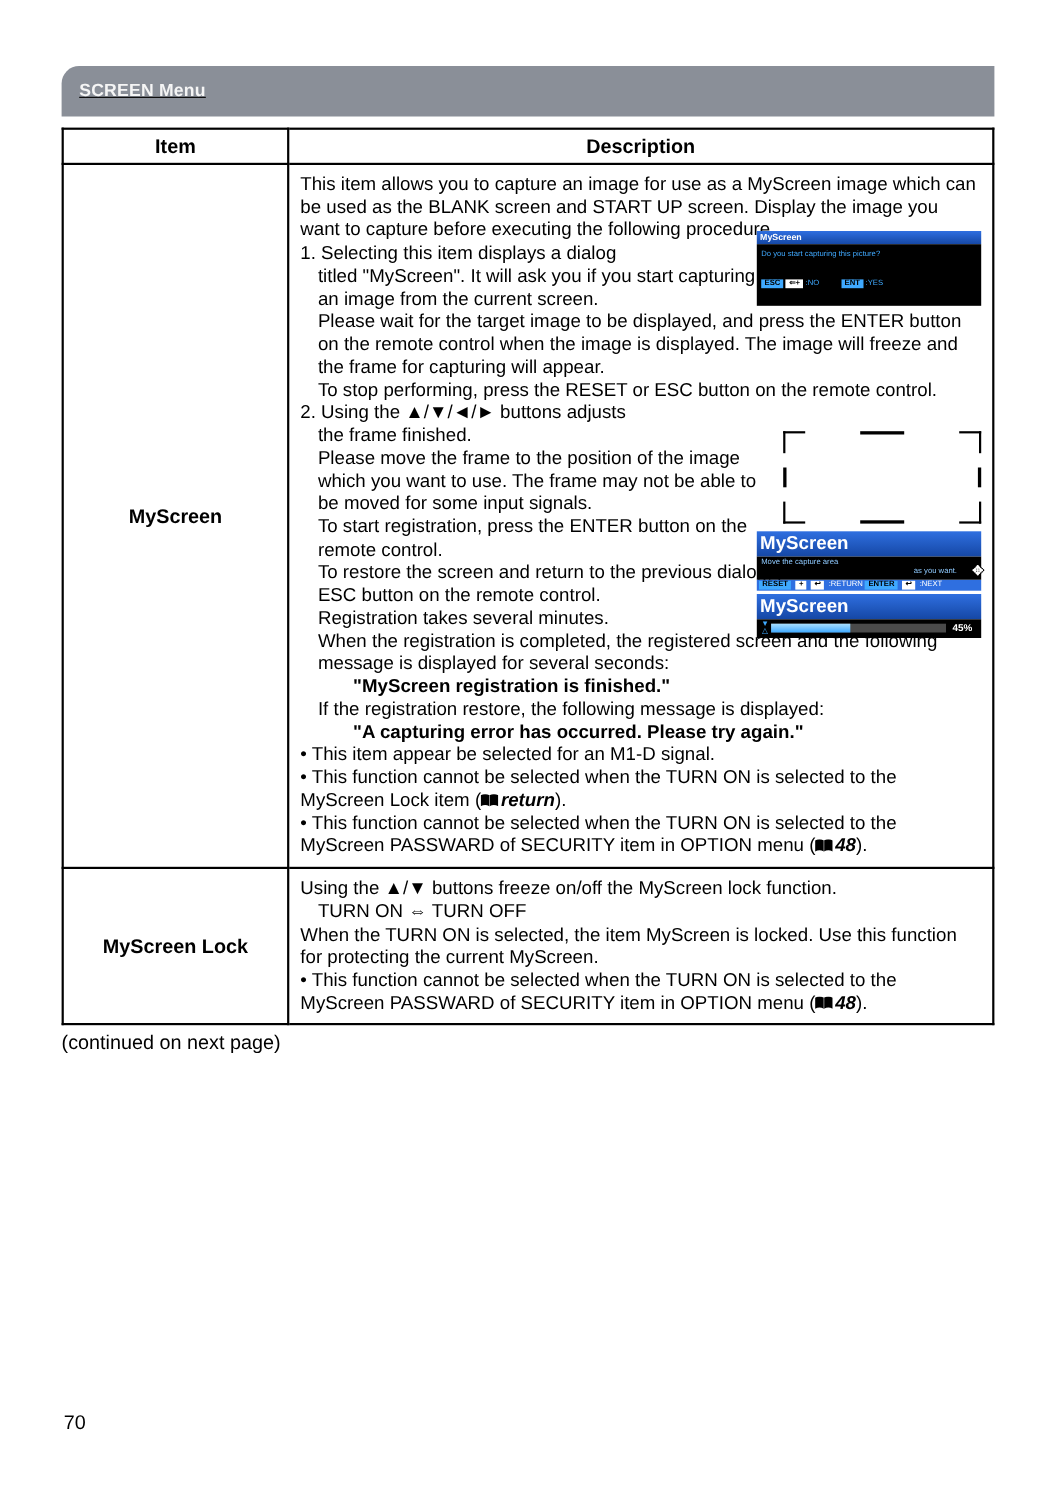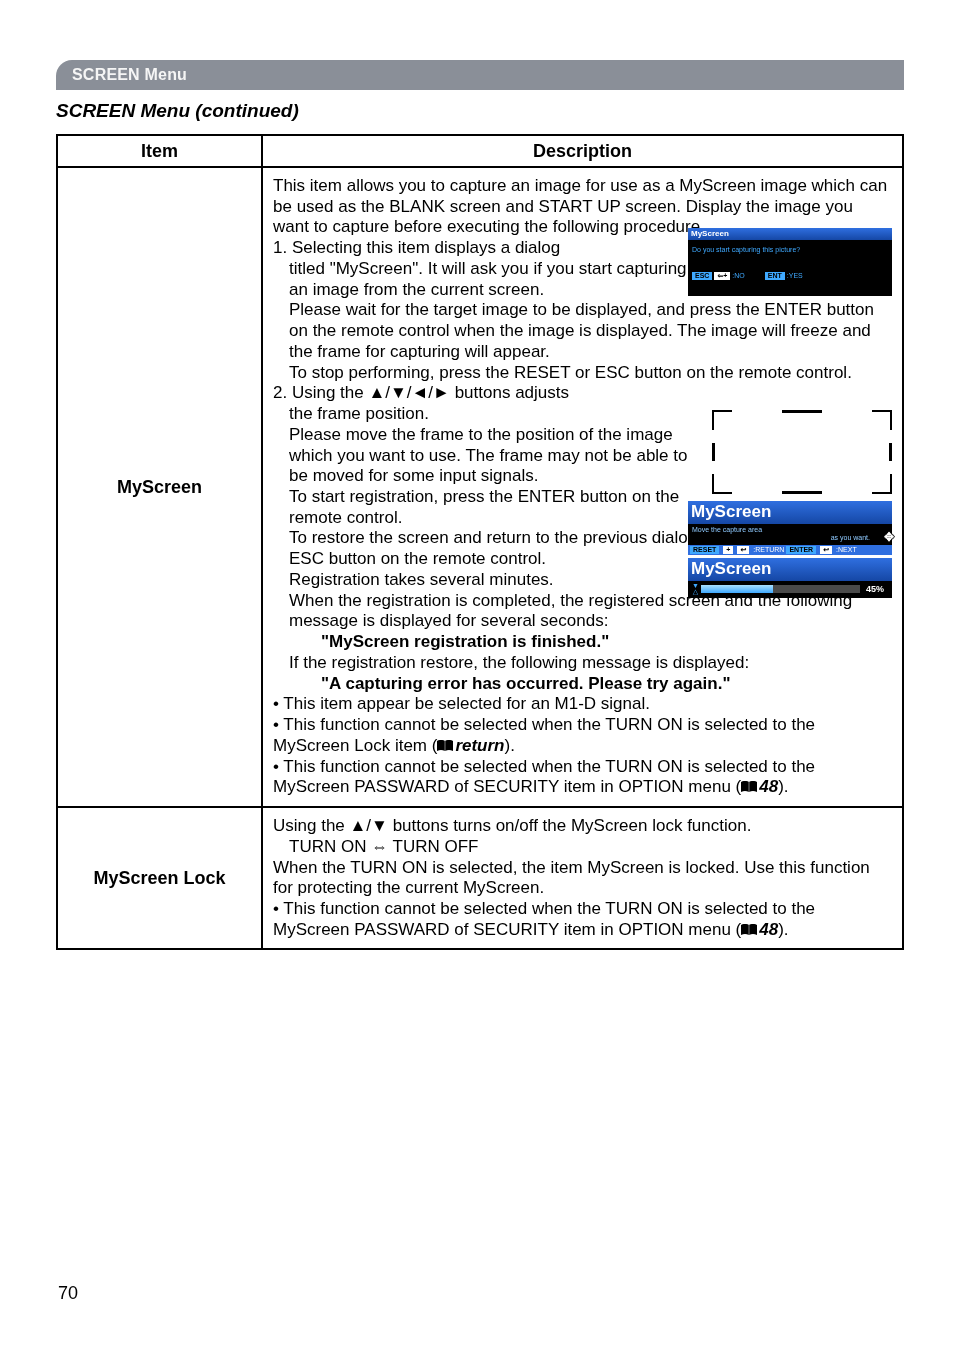--- a/index.html
+++ b/index.html
@@ -13,26 +13,27 @@
     box-sizing: border-box;
   }
   .page {
     padding: 60px 50px 0 56px;
     box-sizing: border-box;
     position: relative;
     height: 100%;
   }
   .menu-header {
     background: #8a8f98;
-    height: 30px;
+    height: 46px;
     display: flex;
     align-items: center;
     border-radius: 16px 0 0 0;
     padding-left: 16px;
     margin-bottom: 10px;
+    text-decoration: underline;
   }
   .menu-header span {
     color: #f5f5f5;
     font-size: 16px;
     font-weight: bold;
     letter-spacing: 0.2px;
   }
   .section-title {
     font-size: 19px;
     font-weight: bold;
@@ -204,21 +205,20 @@
   .chips-inline { display:flex; align-items:center; gap: 20px; }
 </style>
 </head>
 <body>
 
 <div class="page">
   <div class="menu-header">
     <span>SCREEN Menu</span>
   </div>
 
-  <div class="section-title">SCREEN Menu (continued)</div>
 
   <table class="main">
     <colgroup>
         <col class="c1">
         <col>
       </colgroup>
     <tbody>
         <tr>
       <th>Item</th>
       <th>Description</th>
@@ -297,21 +297,21 @@
           <span>titled "MyScreen". It will ask you if you start capturing an image from the current screen.</span>
         </span>
         <span class="indent">
           <span>Please wait for the target image to be displayed, and press the ENTER button on the remote control when the image is displayed. The image will freeze and the frame for capturing will appear.</span>
         </span>
         <span class="indent">
           <span>To stop performing, press the RESET or ESC button on the remote control.</span>
         </span>
         <span>2. Using the ▲/▼/◄/► buttons adjusts</span><br>
         <span class="indent" style="max-width: 420px;">
-          <span>the frame position.</span><br>
+          <span>the frame finished.</span><br>
           <span>Please move the frame to the position of the image which you want to use. The frame may not be able to be moved for some input signals.</span><br>
           <span>To start registration, press the ENTER button on the remote control.</span>
         </span>
         <span class="indent">
           <span>To restore the screen and return to the previous dialog, press the RESET or ESC button on the remote control.</span>
         </span>
         <span class="indent">
           <span>Registration takes several minutes.</span>
         </span>
         <span class="indent">
@@ -334,27 +334,28 @@
         <span>• This function cannot be selected when the TURN ON is selected to the MyScreen PASSWARD of SECURITY item in OPTION menu (</span><span class="book-icon"><svg viewBox="0 0 16 12">
                 <path d="M0 1 C3 -0.5 5 -0.5 8 1 C11 -0.5 13 -0.5 16 1 L16 11 C13 9.5 11 9.5 8 11 C5 9.5 3 9.5 0 11 Z" fill="#000"></path>
                 <path d="M8 1 L8 11" stroke="#fff" stroke-width="0.5"></path>
               </svg></span><span class="italic-strong">48</span><span>).</span>
       </td>
     </tr>
 
     <tr>
       <td class="itemcell">MyScreen Lock</td>
       <td class="desccell">
-        <span>Using the ▲/▼ buttons turns on/off the MyScreen lock function.</span><br>
+        <span>Using the ▲/▼ buttons freeze on/off the MyScreen lock function.</span><br>
         <span class="indent"><span>TURN ON ⇔ TURN OFF</span></span>
         <span>When the TURN ON is selected, the item MyScreen is locked. Use this function for protecting the current MyScreen.</span><br>
         <span>• This function cannot be selected when the TURN ON is selected to the MyScreen PASSWARD of SECURITY item in OPTION menu (</span><span class="book-icon"><svg viewBox="0 0 16 12">
                 <path d="M0 1 C3 -0.5 5 -0.5 8 1 C11 -0.5 13 -0.5 16 1 L16 11 C13 9.5 11 9.5 8 11 C5 9.5 3 9.5 0 11 Z" fill="#000"></path>
                 <path d="M8 1 L8 11" stroke="#fff" stroke-width="0.5"></path>
               </svg></span><span class="italic-strong">48</span><span>).</span>
       </td>
     </tr>
   </tbody>
     </table>
 
+  <div class="cont">(continued on next page)</div>
 
   <div class="page-num">70</div>
 </div>
 
 </body></html>

